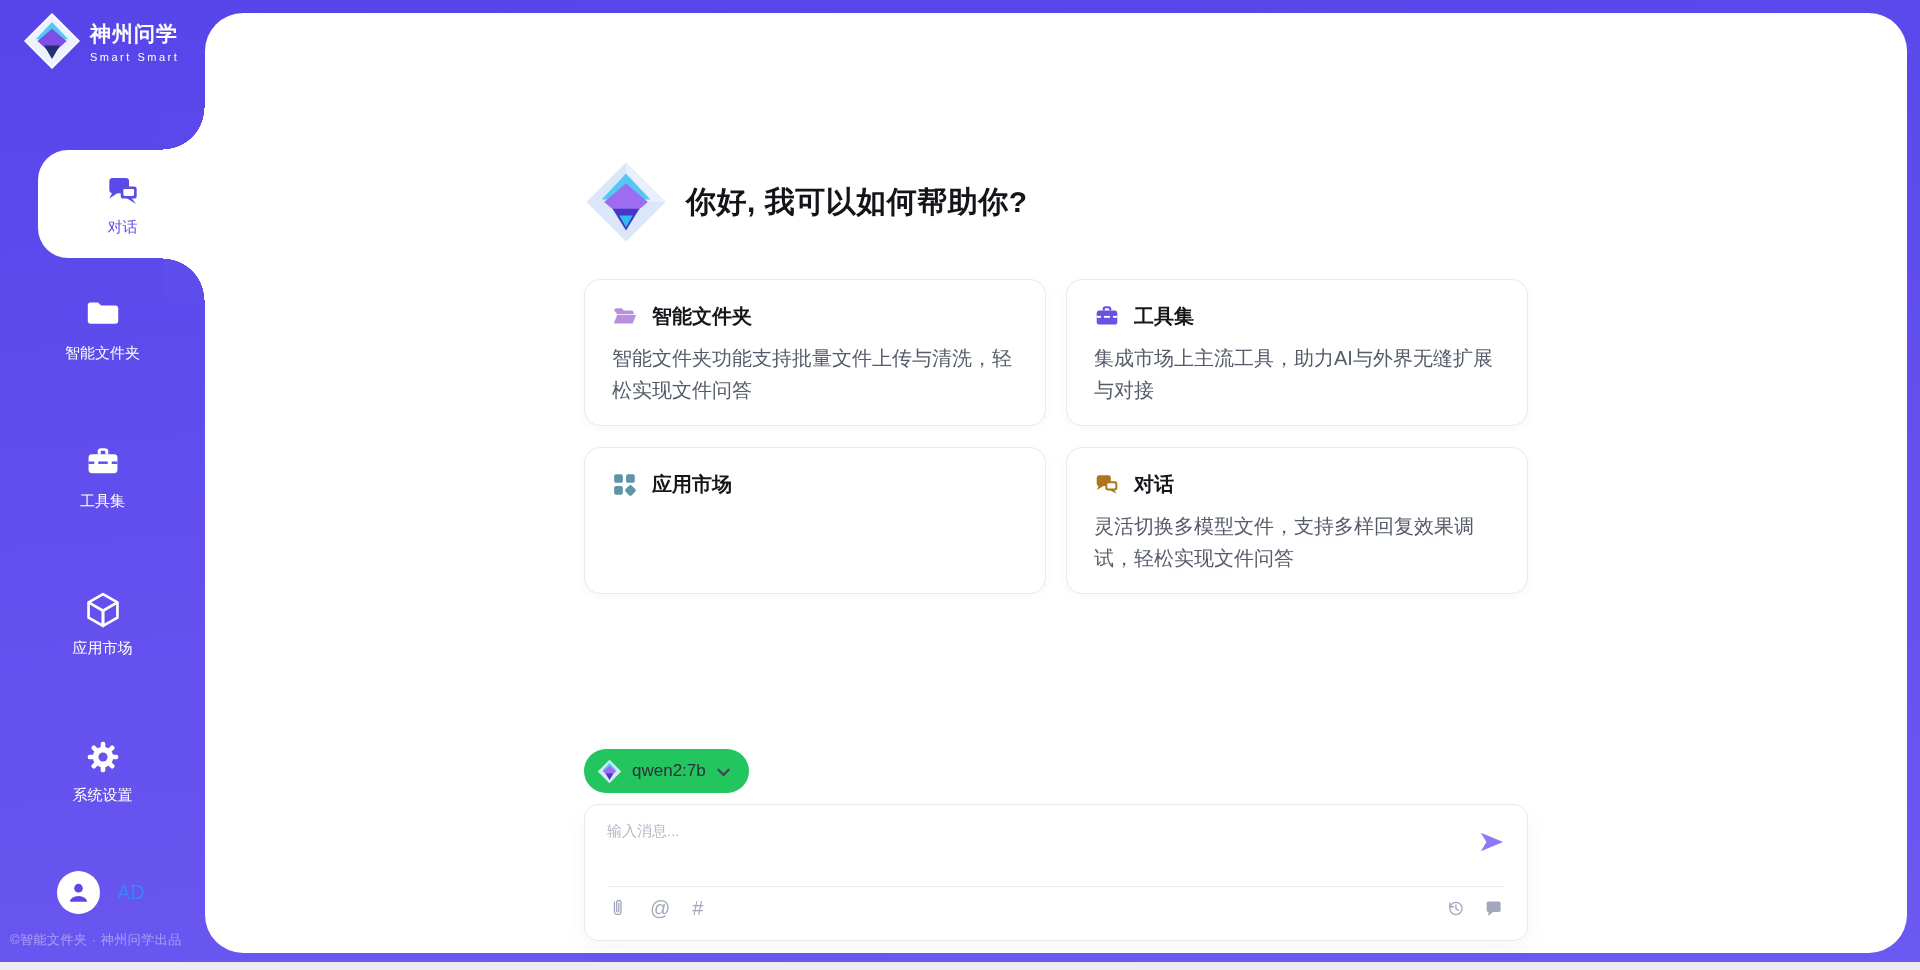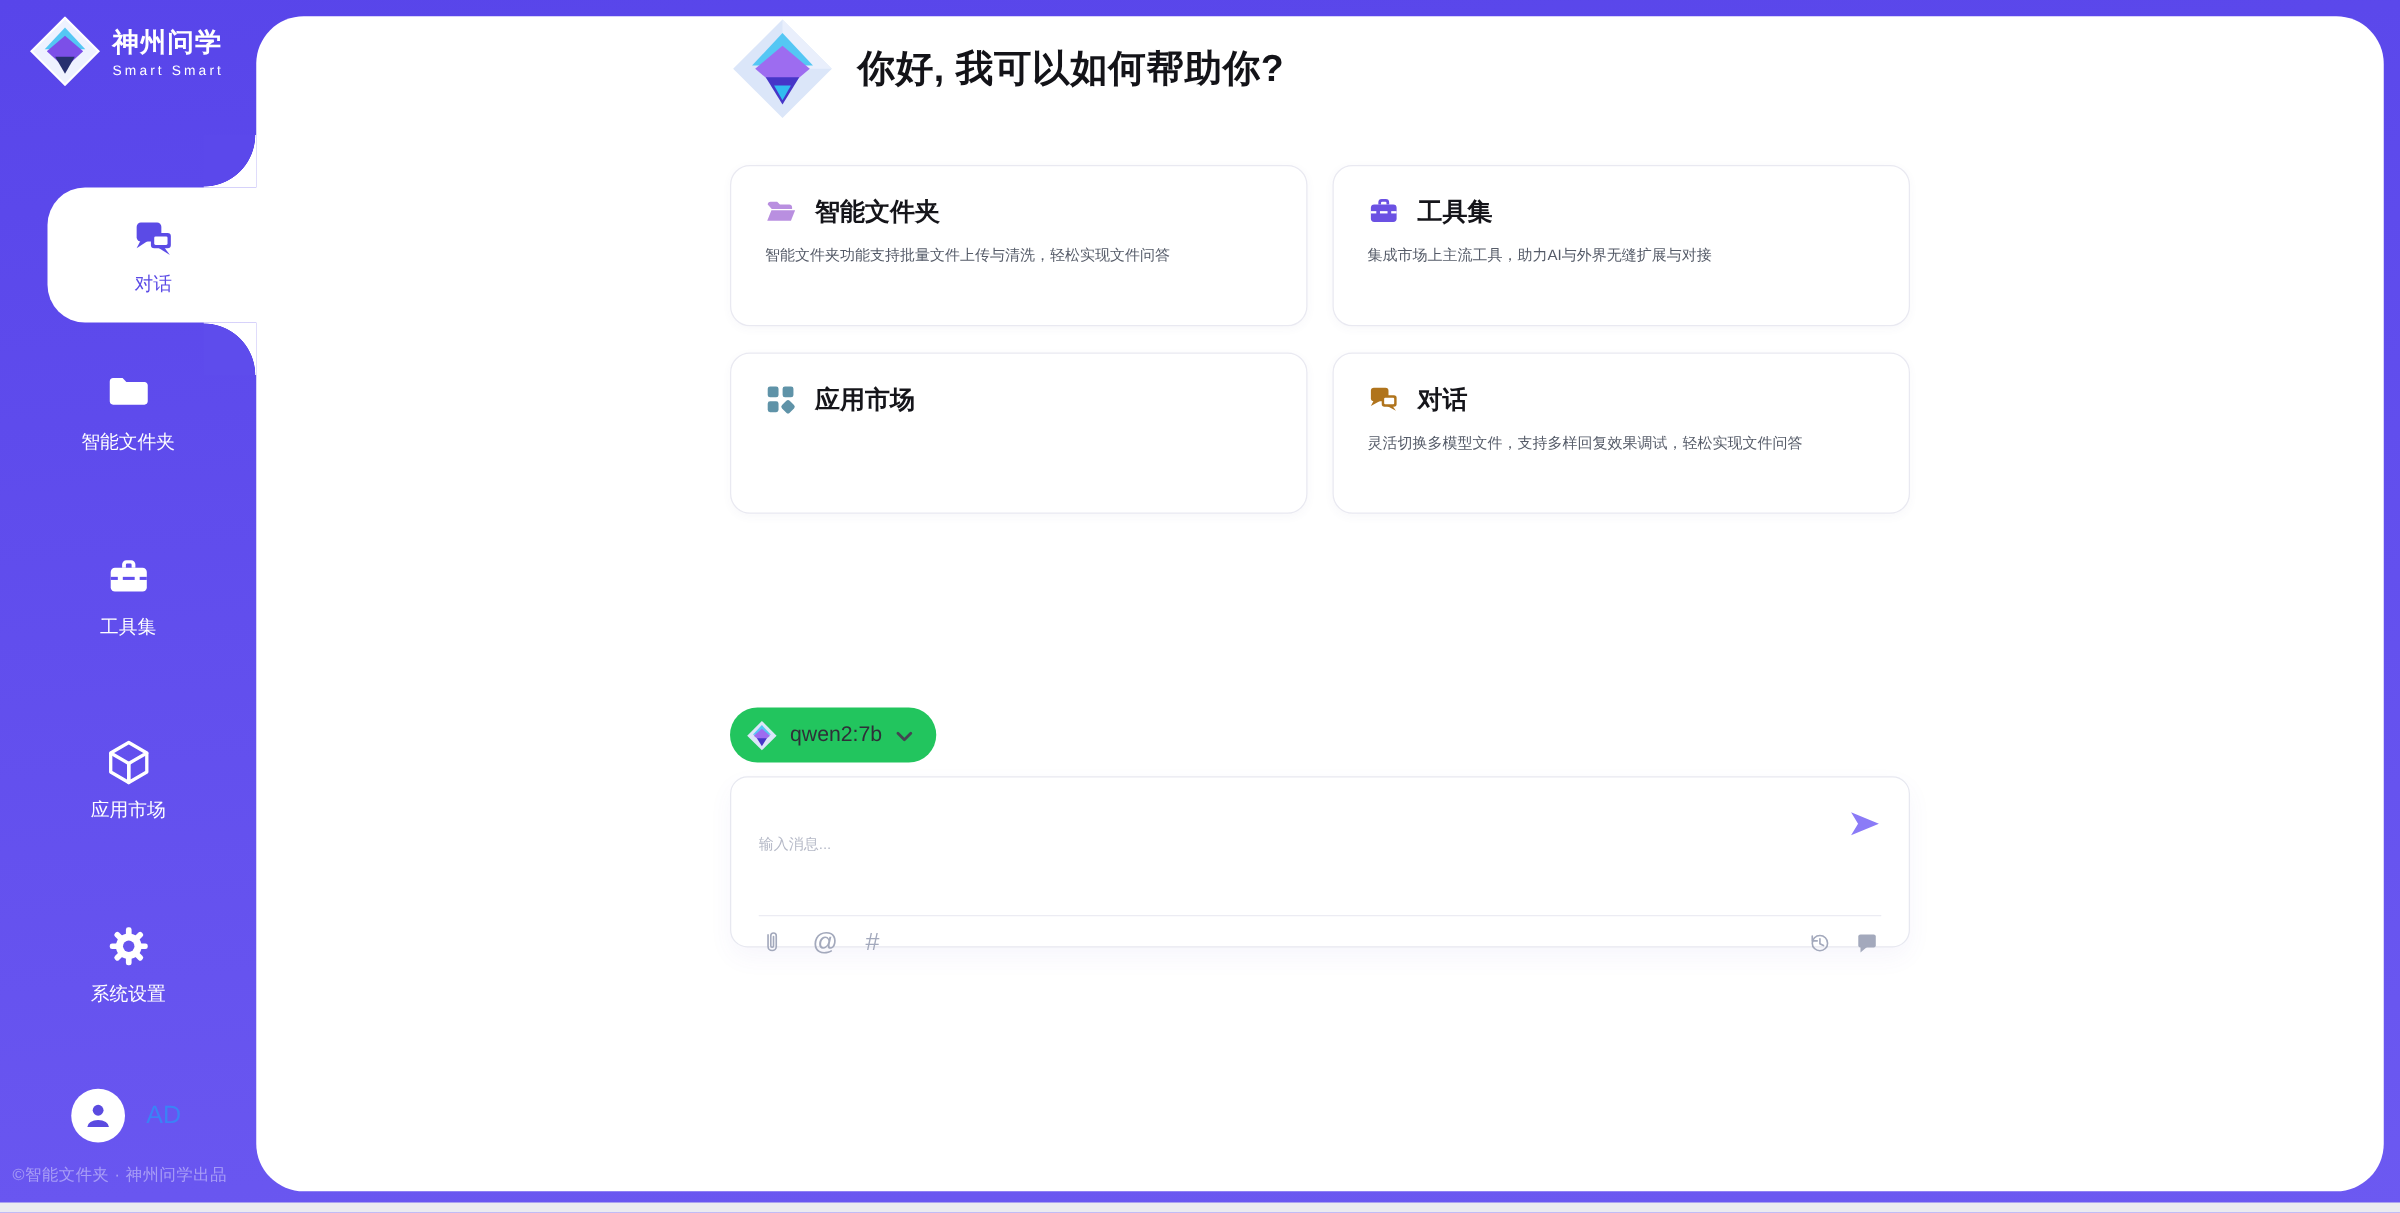--- a/index.html
+++ b/index.html
@@ -42,43 +42,43 @@
   .avatar svg { width:27px; height:27px; }
   .user-name { font-size:20px; color:#3b82f6; }
   .copyright { position:absolute; left:10px; top:931px; font-size:13px; color:rgba(255,255,255,.42);
                letter-spacing:.5px; white-space:nowrap; }
 
   
   .panel { position:absolute; left:205px; top:13px; right:13px; bottom:17px;
            background:#fff; border-radius:38px; z-index:1; }
   .content { width:944px; margin:0 auto; }
 
-  .greeting { display:flex; align-items:center; gap:18px; }
+  .greeting { display:flex; align-items:center; gap:18px; padding-top:147px; }
   .greeting-logo { width:84px; height:84px; flex:0 0 auto; }
   .greeting-title { font-size:30px; font-weight:700; color:#131318; letter-spacing:.5px; }
 
   .cards { display:grid; grid-template-columns:462px 462px; gap:21px 20px; margin-top:35px; }
   .card { background:#fff; border:1px solid #e9e9f1; border-radius:16px;
           padding:23px 27px 19px; min-height:129px; box-shadow:0 2px 8px rgba(70,70,140,.04); cursor:pointer; }
   .card-head { display:flex; align-items:center; gap:14px; }
   .card-icon { width:26px; height:26px; flex:0 0 auto; }
   .card-title { font-size:20px; font-weight:700; color:#15151a; }
-  .card-desc { margin-top:12px; font-size:12px; color:#555b68; line-height:1.6; }
+  .card-desc { margin-top:12px; font-size:20px; color:#555b68; line-height:1.6; }
 
   .composer-wrap { margin-top:155px; }
   .model-pill { display:inline-flex; align-items:center; gap:10px; height:44px; padding:0 18px 0 13px;
                 background:#22c55e; border:none; border-radius:22px; cursor:pointer; }
   .pill-logo { width:25px; height:25px; }
   .model-name { font-size:17px; color:#2f2f38; font-family:inherit; }
   .pill-chevron { width:15px; height:15px; margin-top:2px; }
 
   .composer { margin-top:11px; position:relative; border:1px solid #e7e8f0; border-radius:14px;
               height:137px; padding:17px 22px 8px; box-shadow:0 8px 20px rgba(90,80,200,.05); background:#fff; }
   .composer textarea { width:calc(100% - 70px); height:56px; border:none; outline:none; resize:none;
-              font-size:12px; color:#737373; font-family:inherit; background:transparent;margin-top:28px; }
+              font-size:15px; color:#737373; font-family:inherit; background:transparent; }
   .composer textarea::placeholder { color:#b5b9c7; }
   .send-btn { position:absolute; right:21px; top:25px; width:28px; height:26px; border:none;
               background:none; cursor:pointer; padding:0; }
   .send-btn svg { width:26px; height:24px; }
   .comp-divider { border-top:1px solid #ececf3; margin-top:4px; }
   .tools { display:flex; align-items:center; height:42px; color:#a3a9bc; }
   .tool-btn { border:none; background:none; cursor:pointer; color:#a3a9bc; display:flex;
               align-items:center; padding:0; margin-right:22px; }
   .tool-btn svg { width:21px; height:21px; }
   .tool-glyph { font-size:20px; line-height:1; color:#a3a9bc; font-family:inherit; }

